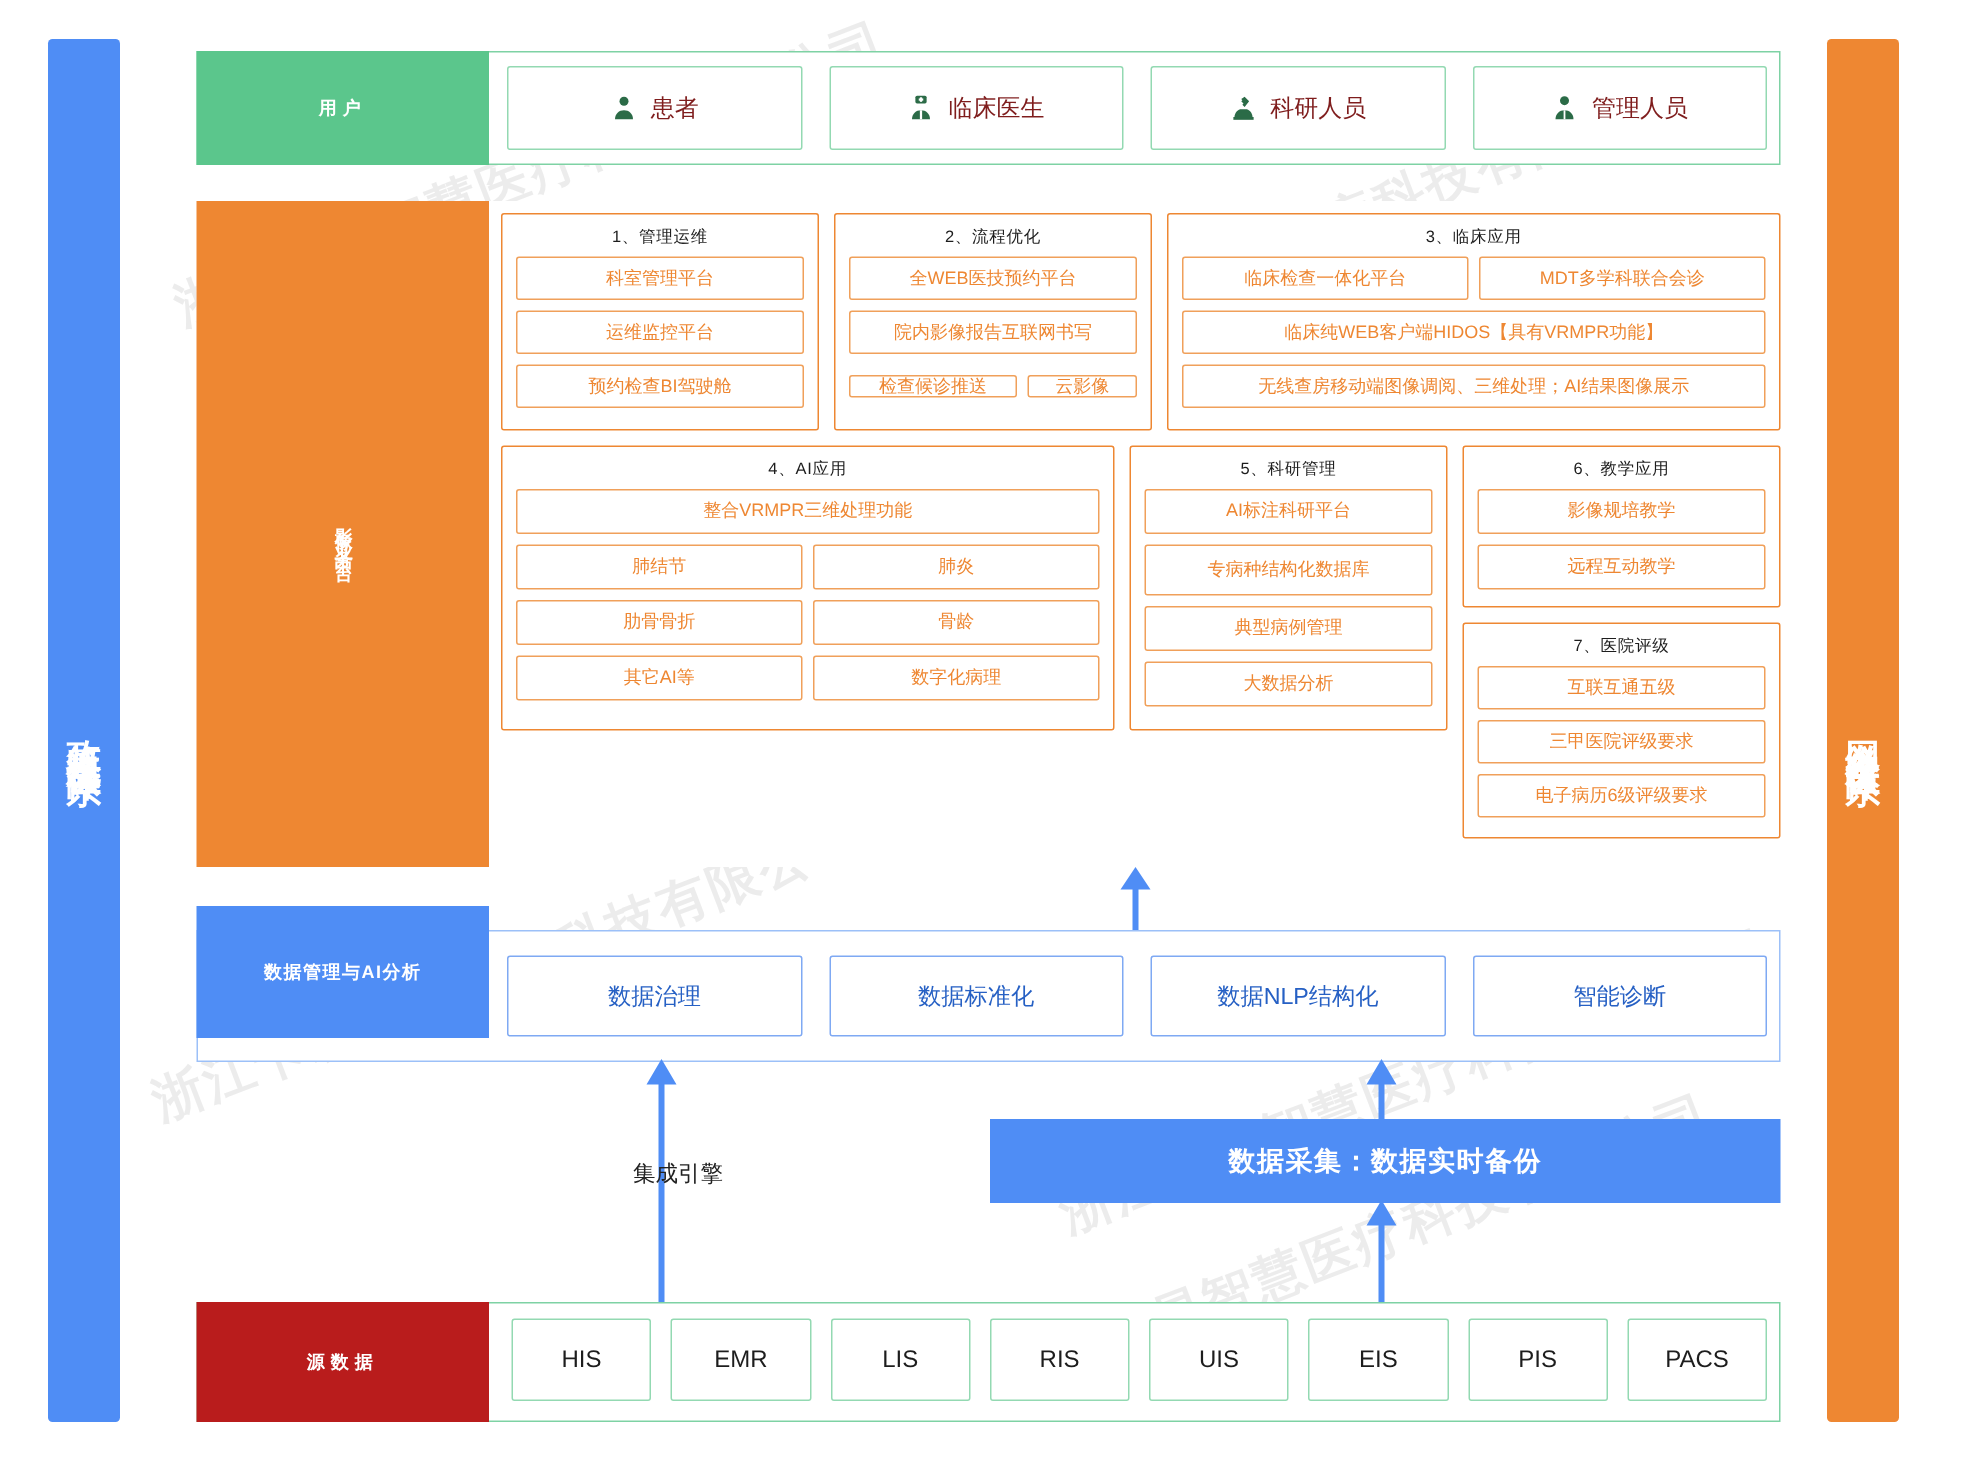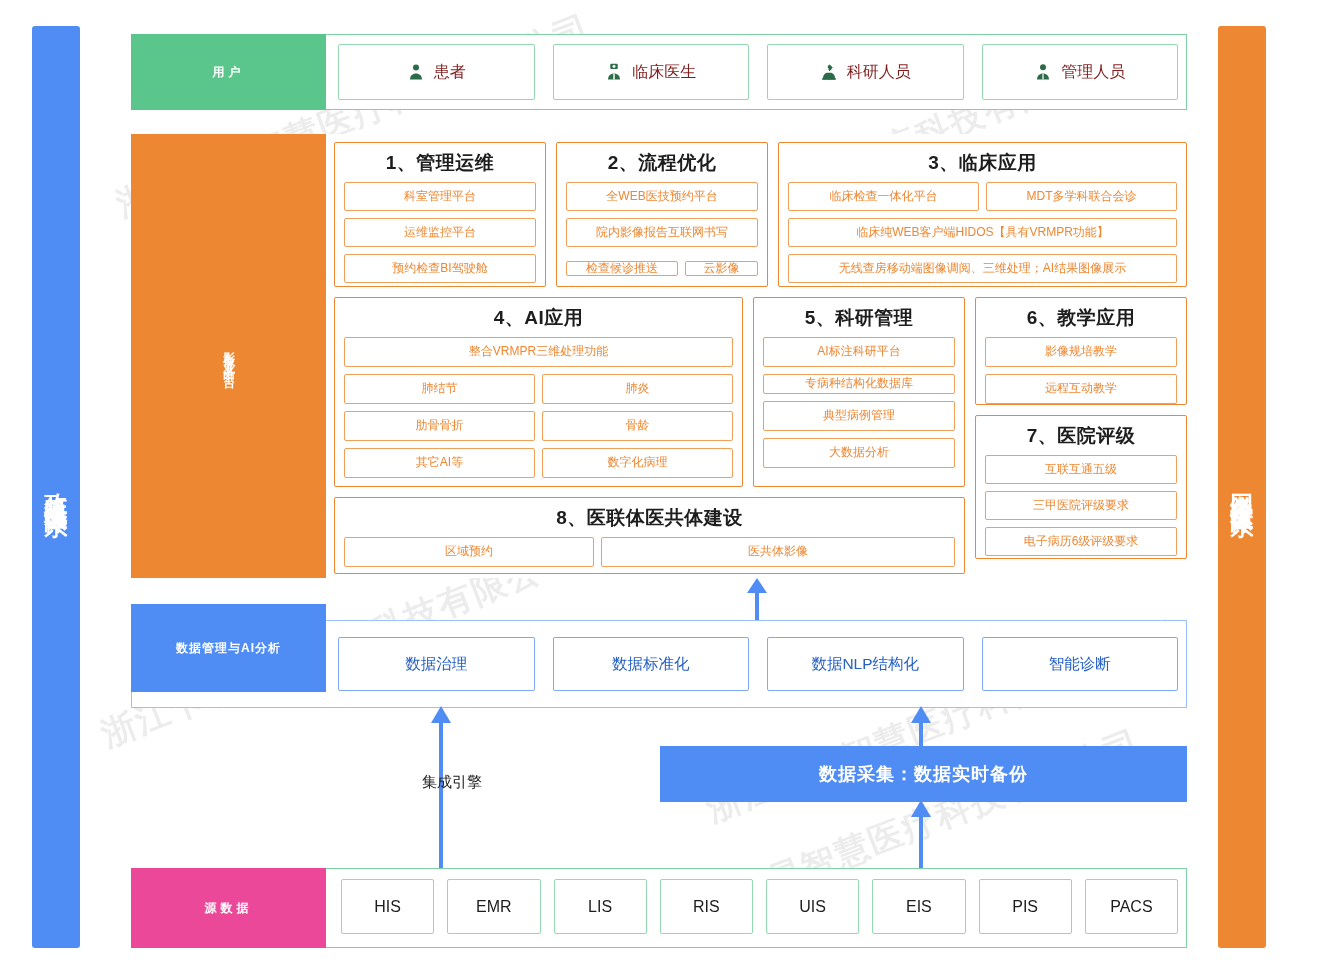--- a/index.html
+++ b/index.html
@@ -52,21 +52,21 @@
   
   .mid-wrap{left:131px;top:134px;width:1056px;height:444px;background:#fff;}
   .mid-label{left:131px;top:134px;width:195px;height:444px;background:#ee8732;letter-spacing:5px;}
   .mid-area{position:absolute;left:334px;top:134px;width:853px;height:444px;}
 
   .gbox{
     position:absolute;border:1px solid #ee8732;border-radius:2px;
     background:#fff;box-sizing:border-box;
   }
   .gtitle{
-    text-align:center;font-size:19px;font-weight:bold;color:#1d1d1d;
+    text-align:center;font-size:11px;font-weight:normal;color:#1d1d1d;
     padding-top:7px;letter-spacing:.5px;
   }
   .ibox{
     border:1px solid #f0a05a;border-radius:2px;background:#fff;box-sizing:border-box;
     display:flex;align-items:center;justify-content:center;
     color:#ee8732;font-size:12px;text-align:center;line-height:1.15;
   }
   .irow{display:flex;gap:7px;}
   .istack{display:flex;flex-direction:column;gap:7px;}
 
@@ -88,21 +88,21 @@
     display:flex;align-items:center;justify-content:center;letter-spacing:1px;
   }
   .engine-label{
     position:absolute;left:382px;top:773px;width:140px;text-align:center;
     font-size:15px;color:#222;
   }
 
   
   .src-row{left:131px;top:868px;width:1056px;height:80px;
            border:1px solid #7ed2a4;box-sizing:border-box;background:#fff;}
-  .src-label{left:131px;top:868px;width:195px;height:80px;background:#ec4899;letter-spacing:4px;}
+  .src-label{left:131px;top:868px;width:195px;height:80px;background:#b91c1c;letter-spacing:4px;}
   .src-items{position:absolute;left:341px;top:879px;width:837px;height:55px;display:flex;gap:13px;}
   .src-chip{
     flex:1;border:1px solid #93d9b2;border-radius:2px;background:#fff;
     display:flex;align-items:center;justify-content:center;
     font-size:16px;color:#1d1d1d;
   }
 
   
   .arrow{position:absolute;}
 </style>
@@ -225,21 +225,21 @@
           <div class="ibox" style="flex:1;">其它AI等</div>
           <div class="ibox" style="flex:1;">数字化病理</div>
         </div>
       </div>
     </div>
 
     <div class="gbox" style="left:419px;top:163px;width:212px;height:190px;">
       <div class="gtitle">5、科研管理</div>
       <div class="istack" style="padding:6px 9px 0 9px;">
         <div class="ibox" style="height:30px;">AI标注科研平台</div>
-        <div class="ibox" style="height:20px;">专病种结构化数据库</div>
+        <div class="ibox" style="height:34px;">专病种结构化数据库</div>
         <div class="ibox" style="height:30px;">典型病例管理</div>
         <div class="ibox" style="height:30px;">大数据分析</div>
       </div>
     </div>
 
     <div class="gbox" style="left:641px;top:163px;width:212px;height:108px;">
       <div class="gtitle">6、教学应用</div>
       <div class="istack" style="padding:6px 9px 0 9px;">
         <div class="ibox" style="height:30px;">影像规培教学</div>
         <div class="ibox" style="height:30px;">远程互动教学</div>
@@ -248,27 +248,20 @@
 
     <div class="gbox" style="left:641px;top:281px;width:212px;height:144px;">
       <div class="gtitle">7、医院评级</div>
       <div class="istack" style="padding:6px 9px 0 9px;">
         <div class="ibox" style="height:29px;">互联互通五级</div>
         <div class="ibox" style="height:29px;">三甲医院评级要求</div>
         <div class="ibox" style="height:29px;">电子病历6级评级要求</div>
       </div>
     </div>
 
-    <div class="gbox" style="left:0px;top:363px;width:631px;height:77px;">
-      <div class="gtitle">8、医联体医共体建设</div>
-      <div class="irow" style="padding:6px 9px 0 9px;height:30px;">
-        <div class="ibox" style="flex:1;">区域预约</div>
-        <div class="ibox" style="flex:1.42;">医共体影像</div>
-      </div>
-    </div>
   </div>
 
   <svg class="arrow" style="left:745px;top:578px;width:24px;height:44px;" viewBox="0 0 24 44">
     <rect x="10" y="12" width="4" height="32" fill="#4f8df5"></rect>
     <path d="M12 0 L22 15 L2 15 Z" fill="#4f8df5"></path>
   </svg>
 
   <div class="band dm-row"></div>
   <div class="band-label dm-label">数据管理与AI分析</div>
   <div class="dm-items">

